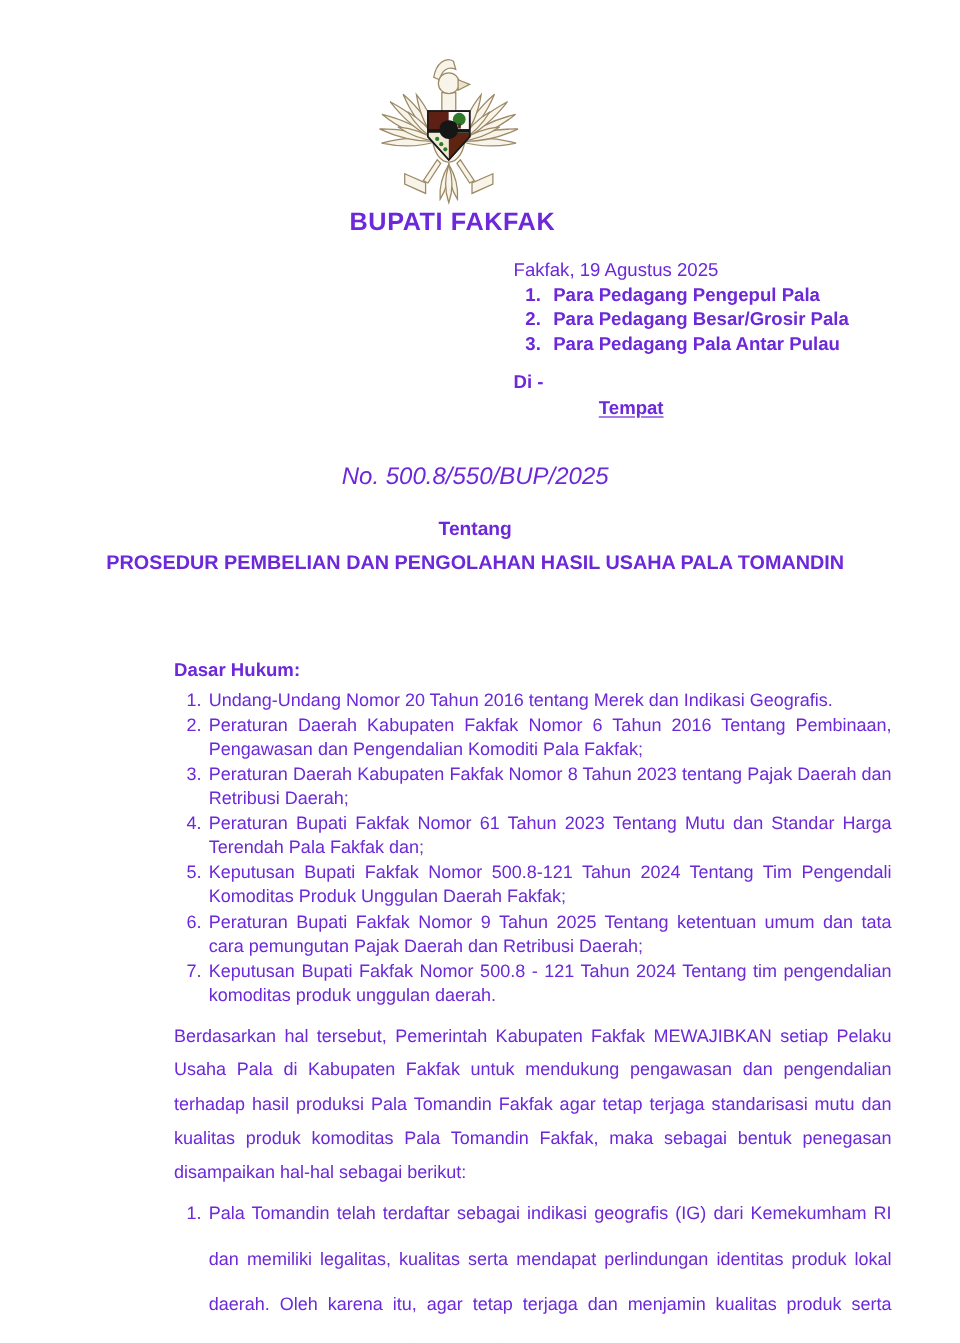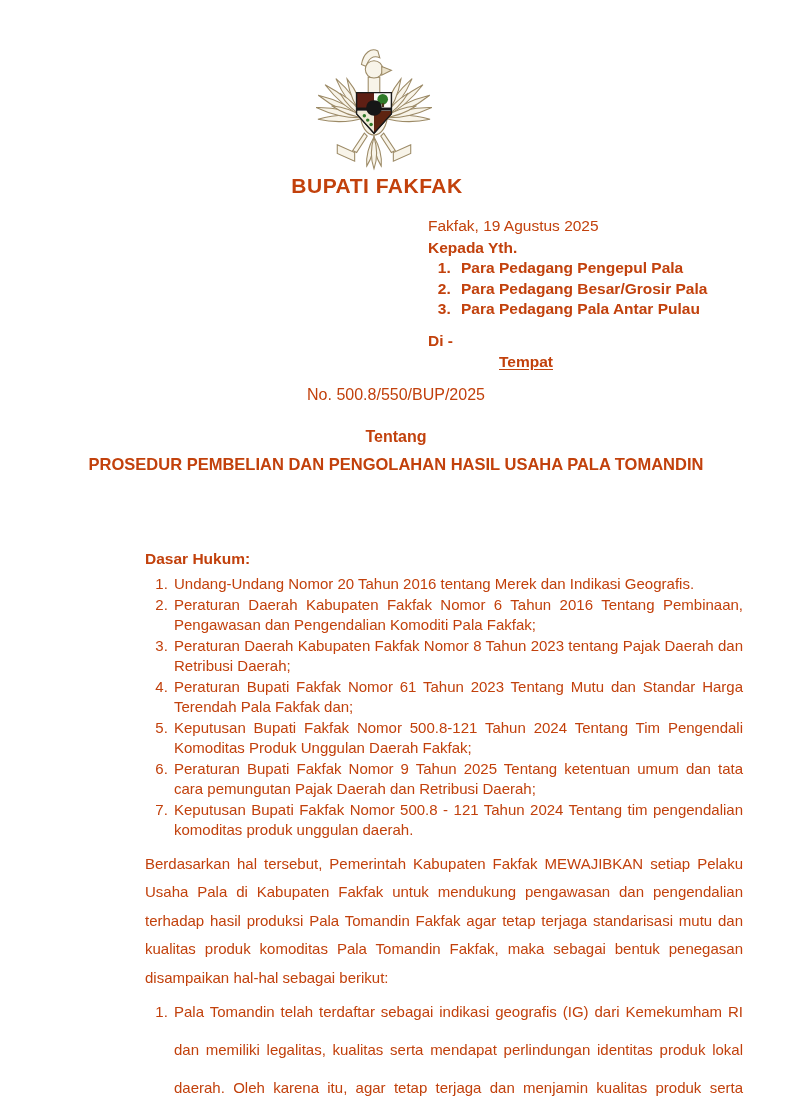--- a/index.html
+++ b/index.html
@@ -6,21 +6,21 @@
     margin: 0;
     padding: 0;
     background: #ffffff;
   }
   .page {
     position: relative;
     width: 800px;
     height: 1119px;
     background: #ffffff;
     font-family: "Liberation Sans", sans-serif;
-    color: #c2410c;
+    color: #6d28d9;
     overflow: hidden;
   }
 
   
   .emblem {
     position: absolute;
     left: 316px;
     top: 44px;
     width: 116px;
     height: 130px;
@@ -75,22 +75,23 @@
   .doc-type {
     font-size: 25px;
     font-weight: 700;
     letter-spacing: 0.5px;
   }
   .doc-type span {
     border-bottom: 3px solid #1f1f1f;
     padding-bottom: 1px;
   }
   .doc-number {
-    font-size: 16px;
+    font-size: 20px;
     margin-top: 4px;
+    font-style: italic;
   }
   .about-label {
     font-size: 16px;
     font-weight: 700;
     margin-top: 24px;
   }
   .subject {
     font-size: 16.5px;
     font-weight: 700;
     line-height: 23px;
@@ -198,21 +199,20 @@
       <rect x="42" y="65.5" width="36" height="3.2" fill="#161616" stroke="none"></rect>
       <path d="M60,58 C65,58 68,61 68,66 C68,71 64,74 60,74 C56,74 52,71 52,66 C52,61 55,58 60,58 Z" fill="#161616" stroke="none"></path>
       <path d="M42,50 H78 V72 L60,92 L42,72 Z" fill="none"></path>
     </g>
   </svg>
 
   <div class="letterhead-title">BUPATI FAKFAK</div>
 
   <div class="address-block">
     <div class="date-line">Fakfak, 19 Agustus 2025</div>
-    <div class="salutation">Kepada Yth.</div>
     <ol class="recipients">
       <li>Para Pedagang Pengepul Pala</li>
       <li>Para Pedagang Besar/Grosir Pala</li>
       <li>Para Pedagang Pala Antar Pulau</li>
     </ol>
     <div class="place-di">Di -</div>
     <div><span class="place-tempat">Tempat</span></div>
   </div>
 
   <div class="title-block">

